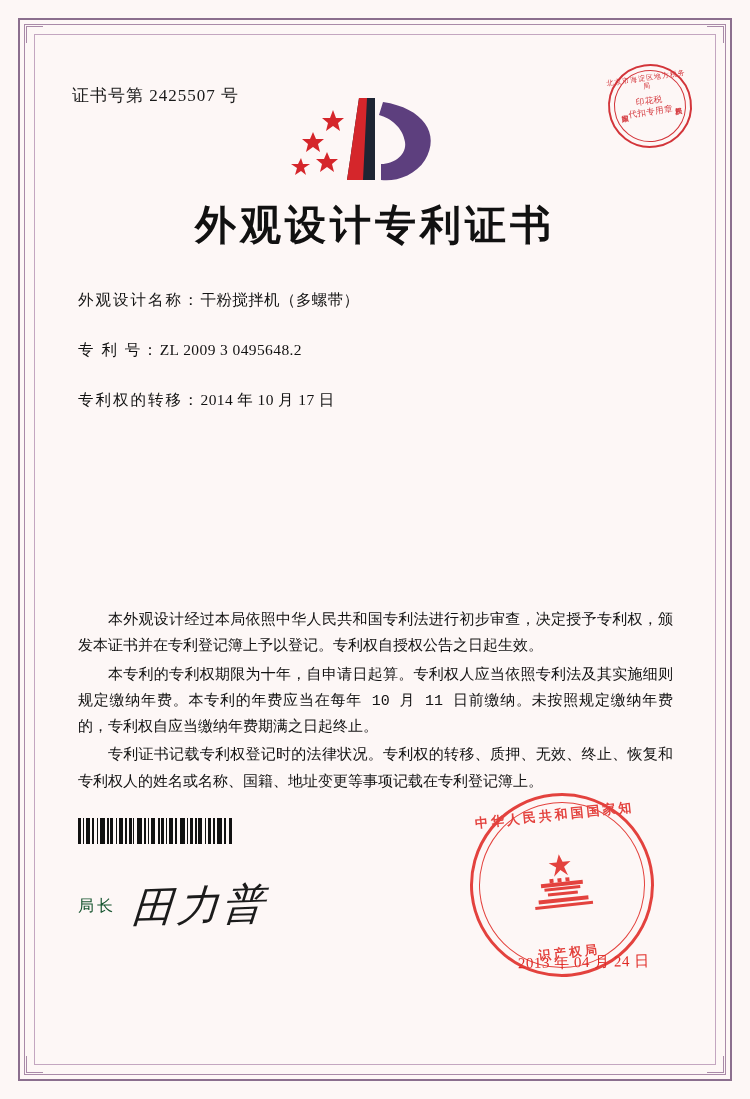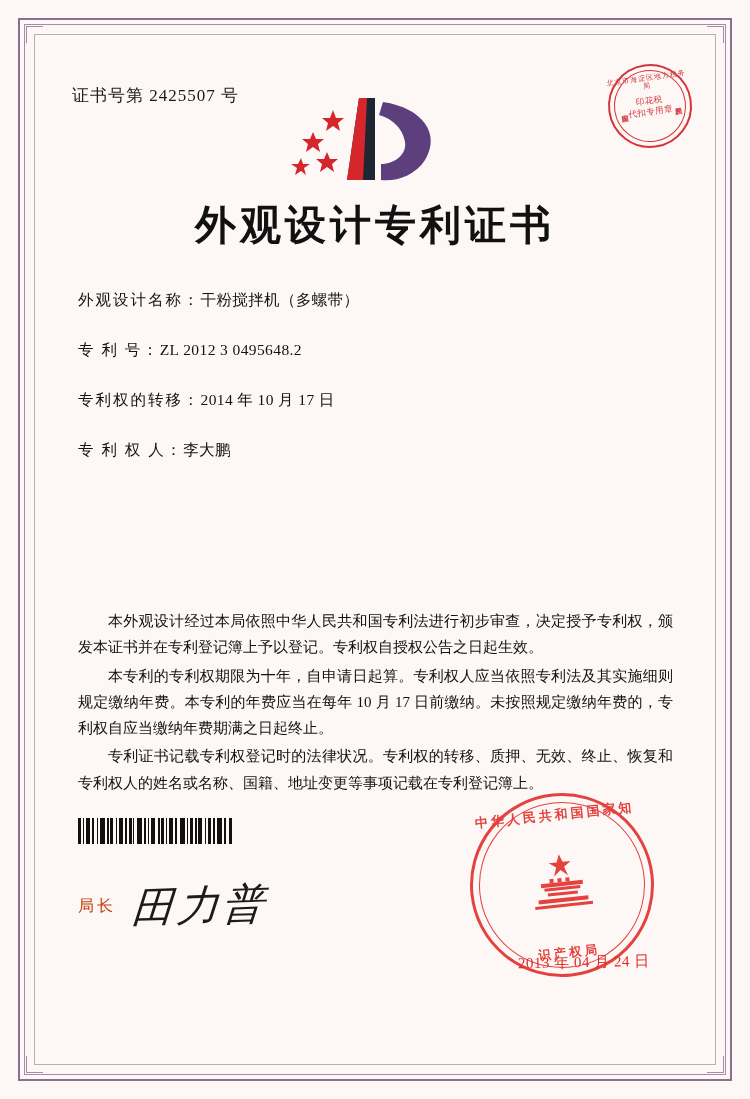--- a/index.html
+++ b/index.html
@@ -155,20 +155,21 @@
     right: 26px;
     top: 560px;
     font-size: 15px;
     line-height: 1.75;
     color: #111;
     text-align: justify;
   }
   .paras p {
     margin: 0 3px 2px 0;
     text-indent: 2em;
+    font-family: Liberation Mono, monospace;
   }
 
   
   .barcode {
     position: absolute;
     left: 30px;
     top: 770px;
     width: 185px;
     height: 26px;
   }
@@ -187,21 +188,21 @@
   .sig-row {
     position: absolute;
     left: 30px;
     top: 830px;
     display: flex;
     align-items: center;
   }
   .sig-label {
     font-size: 16px;
     letter-spacing: 3px;
-    color: #c2410c;
+    color: #14532d;
   }
   .sig-script {
     margin-left: 16px;
     font-size: 42px;
     font-family: "Liberation Serif", "DejaVu Serif", serif;
     font-style: italic;
     color: #1b1b1b;
     transform: skewX(-6deg) rotate(-2deg);
     letter-spacing: 3px;
   }
@@ -313,33 +314,30 @@
       </svg>
     </div>
 
     <div class="doc-title">外观设计专利证书</div>
 
     <div class="fields">
       <div class="field-row">
         <span class="field-label">外观设计名称：</span><span class="field-value">干粉搅拌机（多螺带）</span>
       </div>
       <div class="field-row">
-        <span class="field-label">专 利 号：</span><span class="field-value">ZL 2012 3 0495648.2</span>
+        <span class="field-label">专 利 号：</span><span class="field-value">ZL 2009 3 0495648.2</span>
       </div>
       <div class="field-row">
         <span class="field-label">专利权的转移：</span><span class="field-value">2014 年 10 月 17 日</span>
       </div>
-      <div class="field-row">
-        <span class="field-label">专 利 权 人：</span><span class="field-value">李大鹏</span>
-      </div>
     </div>
 
     <div class="paras">
       <p>本外观设计经过本局依照中华人民共和国专利法进行初步审查，决定授予专利权，颁发本证书并在专利登记簿上予以登记。专利权自授权公告之日起生效。</p>
-      <p>本专利的专利权期限为十年，自申请日起算。专利权人应当依照专利法及其实施细则规定缴纳年费。本专利的年费应当在每年 10 月 17 日前缴纳。未按照规定缴纳年费的，专利权自应当缴纳年费期满之日起终止。</p>
+      <p>本专利的专利权期限为十年，自申请日起算。专利权人应当依照专利法及其实施细则规定缴纳年费。本专利的年费应当在每年 10 月 11 日前缴纳。未按照规定缴纳年费的，专利权自应当缴纳年费期满之日起终止。</p>
       <p>专利证书记载专利权登记时的法律状况。专利权的转移、质押、无效、终止、恢复和专利权人的姓名或名称、国籍、地址变更等事项记载在专利登记簿上。</p>
     </div>
 
     <div class="barcode">
       <div class="bars">
         <i style="width:3px"></i>
           <i style="width:2px;background:transparent"></i>
         <i style="width:1px"></i>
           <i style="width:2px;background:transparent"></i>
         <i style="width:4px"></i>

